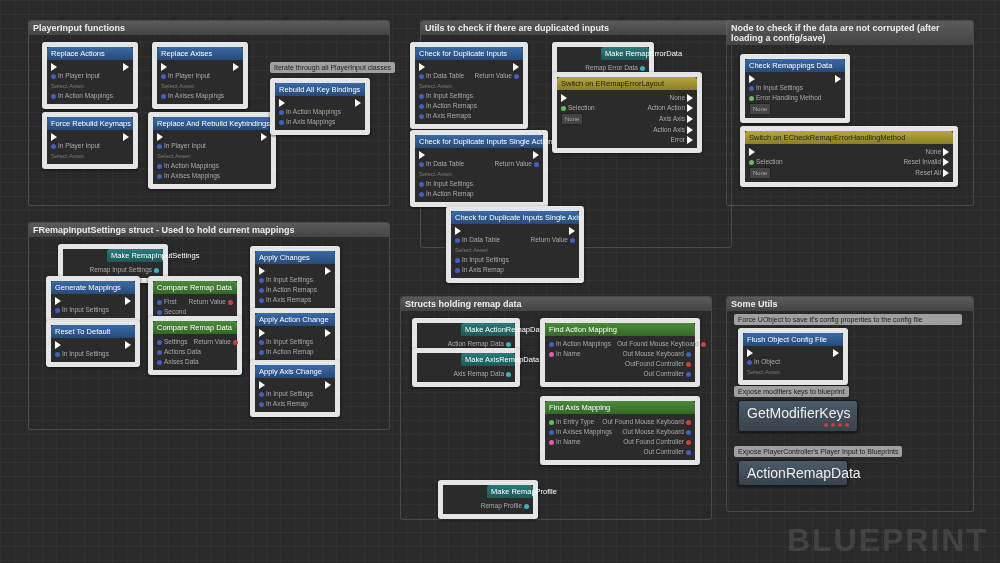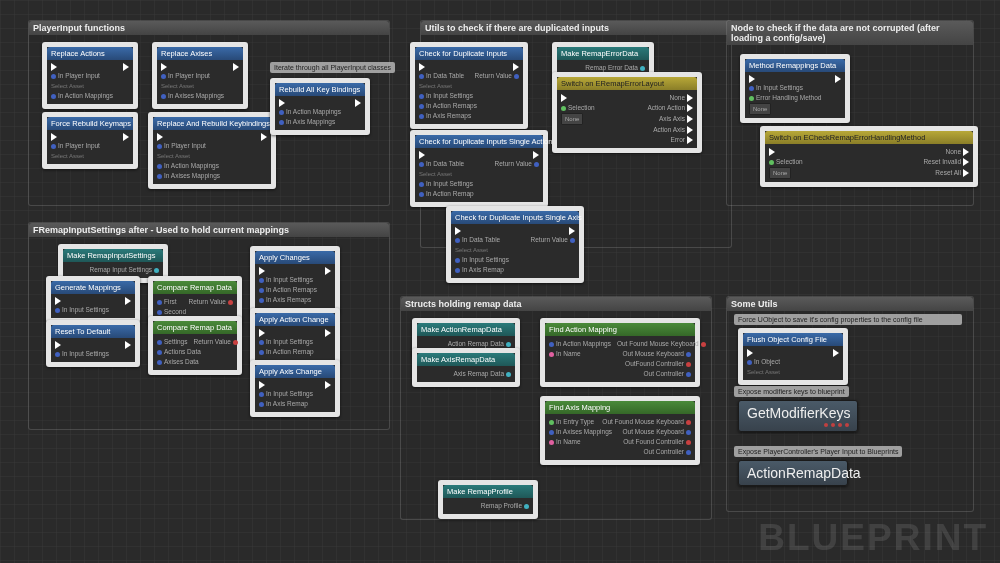--- a/index.html
+++ b/index.html
@@ -49,21 +49,21 @@
   }
   .node-header {
     padding: 2px 4px;
     font-size: 7.5px;
     color: #fff;
     border-radius: 3px 3px 0 0;
     white-space: nowrap;
   }
   .hdr-blue { background: linear-gradient(#3a6aa8,#284a78); }
   .hdr-green { background: linear-gradient(#4a8a3a,#356828); }
-  .hdr-teal { background: linear-gradient(#2a7a7a,#1f5858); }
+  .hdr-teal { background: linear-gradient(#2a7a7a,#1f5858); margin-left: 44px; }
   .hdr-yellow { background: linear-gradient(#b8a838,#8a7e28); color:#222; }
   .node-body { padding: 3px 4px; }
   .pin-row {
     display: flex;
     justify-content: space-between;
     align-items: center;
     font-size: 6.5px;
     color: #aaa;
     line-height: 10px;
     gap: 6px;
@@ -76,21 +76,21 @@
   .d-blue { background:#4060c0; }
   .d-cyan { background:#40b0c0; }
   .d-green { background:#60c060; }
   .d-pink { background:#e060a0; }
   .sub { font-size:6px; color:#777; }
   .sel-box { background:#444; border:1px solid #222; padding:0 3px; font-size:6px; border-radius:1px; }
   .watermark {
     position: absolute;
     right: 12px;
     bottom: 4px;
-    font-size: 37px;
+    font-size: 32px;
     font-weight: bold;
     color: rgba(200,200,200,0.15);
     letter-spacing: 2px;
   }
   .fn-pure {
     position:absolute;
     background: linear-gradient(#4a5a68,#38424c);
     border:1px solid #1a1a1a;
     border-radius:3px;
     padding:4px 8px;
@@ -245,21 +245,21 @@
     <div class="pin-row">
         <span class="pin-l">
           <span class="dot d-blue"></span>
           <span>In Axis Mappings</span>
         </span>
       </div>
   </div>
 </div>
 
 <div class="group" style="left:28px;top:222px;width:362px;height:208px;">
-  <div class="group-title">FRemapInputSettings after - Used to hold current mappings</div>
+  <div class="group-title">FRemapInputSettings struct - Used to hold current mappings</div>
 </div>
 
 <div class="node" style="left:58px;top:244px;width:110px;">
   <div class="node-header hdr-teal">Make RemapInputSettings</div>
   <div class="node-body">
       <div class="pin-row">
         <span class="pin-r">
           <span>Remap Input Settings</span>
           <span class="dot d-cyan"></span>
         </span>
@@ -624,21 +624,21 @@
         </span>
       </div>
   </div>
 </div>
 
 <div class="group" style="left:726px;top:20px;width:248px;height:186px;">
   <div class="group-title">Node to check if the data are not corrupted (after loading a config/save)</div>
 </div>
 
 <div class="node" style="left:740px;top:54px;width:110px;">
-  <div class="node-header hdr-blue">Method Remappings Data</div>
+  <div class="node-header hdr-blue">Check Remappings Data</div>
   <div class="node-body">
     <div class="pin-row">
         <span class="pin-l">
           <span class="exec"></span>
         </span>
         <span class="pin-r">
           <span class="exec"></span>
         </span>
       </div>
     <div class="pin-row">
@@ -654,21 +654,21 @@
         </span>
       </div>
     <div class="pin-row">
         <span class="pin-l">
           <span class="sel-box">None</span>
         </span>
       </div>
   </div>
 </div>
 
-<div class="node" style="left:740px;top:126px;width:218px;margin-left:20px;">
+<div class="node" style="left:740px;top:126px;width:218px;">
   <div class="node-header hdr-yellow">Switch on ECheckRemapErrorHandlingMethod</div>
   <div class="node-body">
     <div class="pin-row">
         <span class="pin-l">
           <span class="exec"></span>
         </span>
         <span class="pin-r">
           <span>None</span>
           <span class="exec"></span>
         </span>

